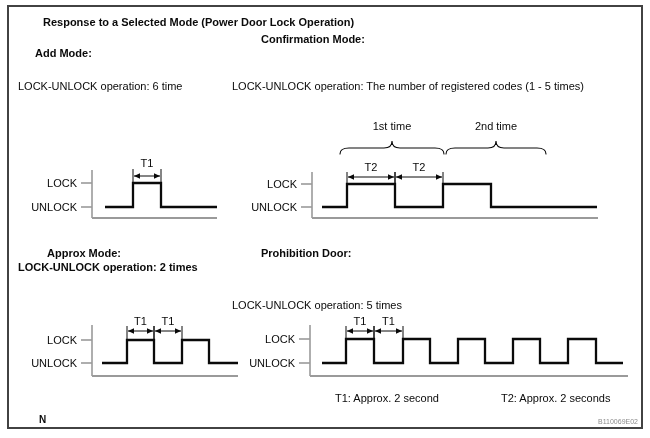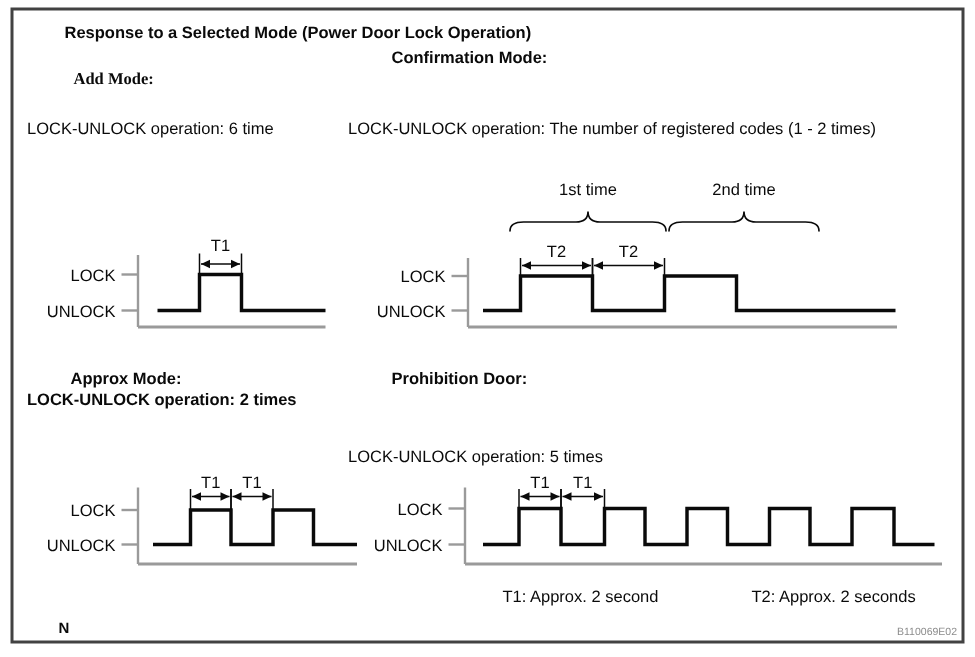--- a/index.html
+++ b/index.html
@@ -7,21 +7,21 @@
     width:650px; height:438px; position:relative; overflow:hidden;
     background:#ffffff; font-family:"Liberation Sans", sans-serif; color:#000;
   }
   .frame {
     position:absolute; left:7px; top:5px; width:636px; height:424px;
     box-sizing:border-box; border:2px solid #424242; background:#ffffff;
   }
   .txt { position:absolute; font-size:11px; line-height:13px; white-space:nowrap; color:#0a0a0a; }
   .bold { font-weight:bold;margin-left:29px; }
   .title-txt { left:14px; top:16px; }
-  .hdr-tl { left:20px; top:47px;font-family:Liberation Serif, serif; }
+  .hdr-tl { left:6px; top:47px; }
   .dsc-tl { left:18px; top:80px; }
   .hdr-tr { left:232px; top:33px; }
   .dsc-tr { left:232px; top:80px; }
   .hdr-bl { left:18px; top:247px; }
   .dsc-bl { left:18px; top:261px;font-weight:bold; }
   .hdr-br { left:232px; top:247px; }
   .dsc-br { left:232px; top:279px;margin-top:20px; }
   .fn-t1 { left:335px; top:392px; }
   .fn-t2 { left:501px; top:392px; }
   .region-n { left:10px; top:413px; font-size:10px; }
@@ -33,21 +33,21 @@
 <body>
 
 <div class="frame"></div>
 
 <div class="txt bold title-txt">Response to a Selected Mode (Power Door Lock Operation)</div>
 
 <div class="txt bold hdr-tl">Add Mode:</div>
 <div class="txt dsc-tl">LOCK-UNLOCK operation: 6 time</div>
 
 <div class="txt bold hdr-tr">Confirmation Mode:</div>
-<div class="txt dsc-tr">LOCK-UNLOCK operation: The number of registered codes (1 - 2 times)</div>
+<div class="txt dsc-tr">LOCK-UNLOCK operation: The number of registered codes (1 - 5 times)</div>
 
 <div class="txt bold hdr-bl">Approx Mode:</div>
 <div class="txt dsc-bl">LOCK-UNLOCK operation: 2 times</div>
 
 <div class="txt bold hdr-br">Prohibition Door:</div>
 <div class="txt dsc-br">LOCK-UNLOCK operation: 5 times</div>
 
 <div class="txt fn-t1">T1: Approx. 2 second</div>
 <div class="txt fn-t2">T2: Approx. 2 seconds</div>
 

